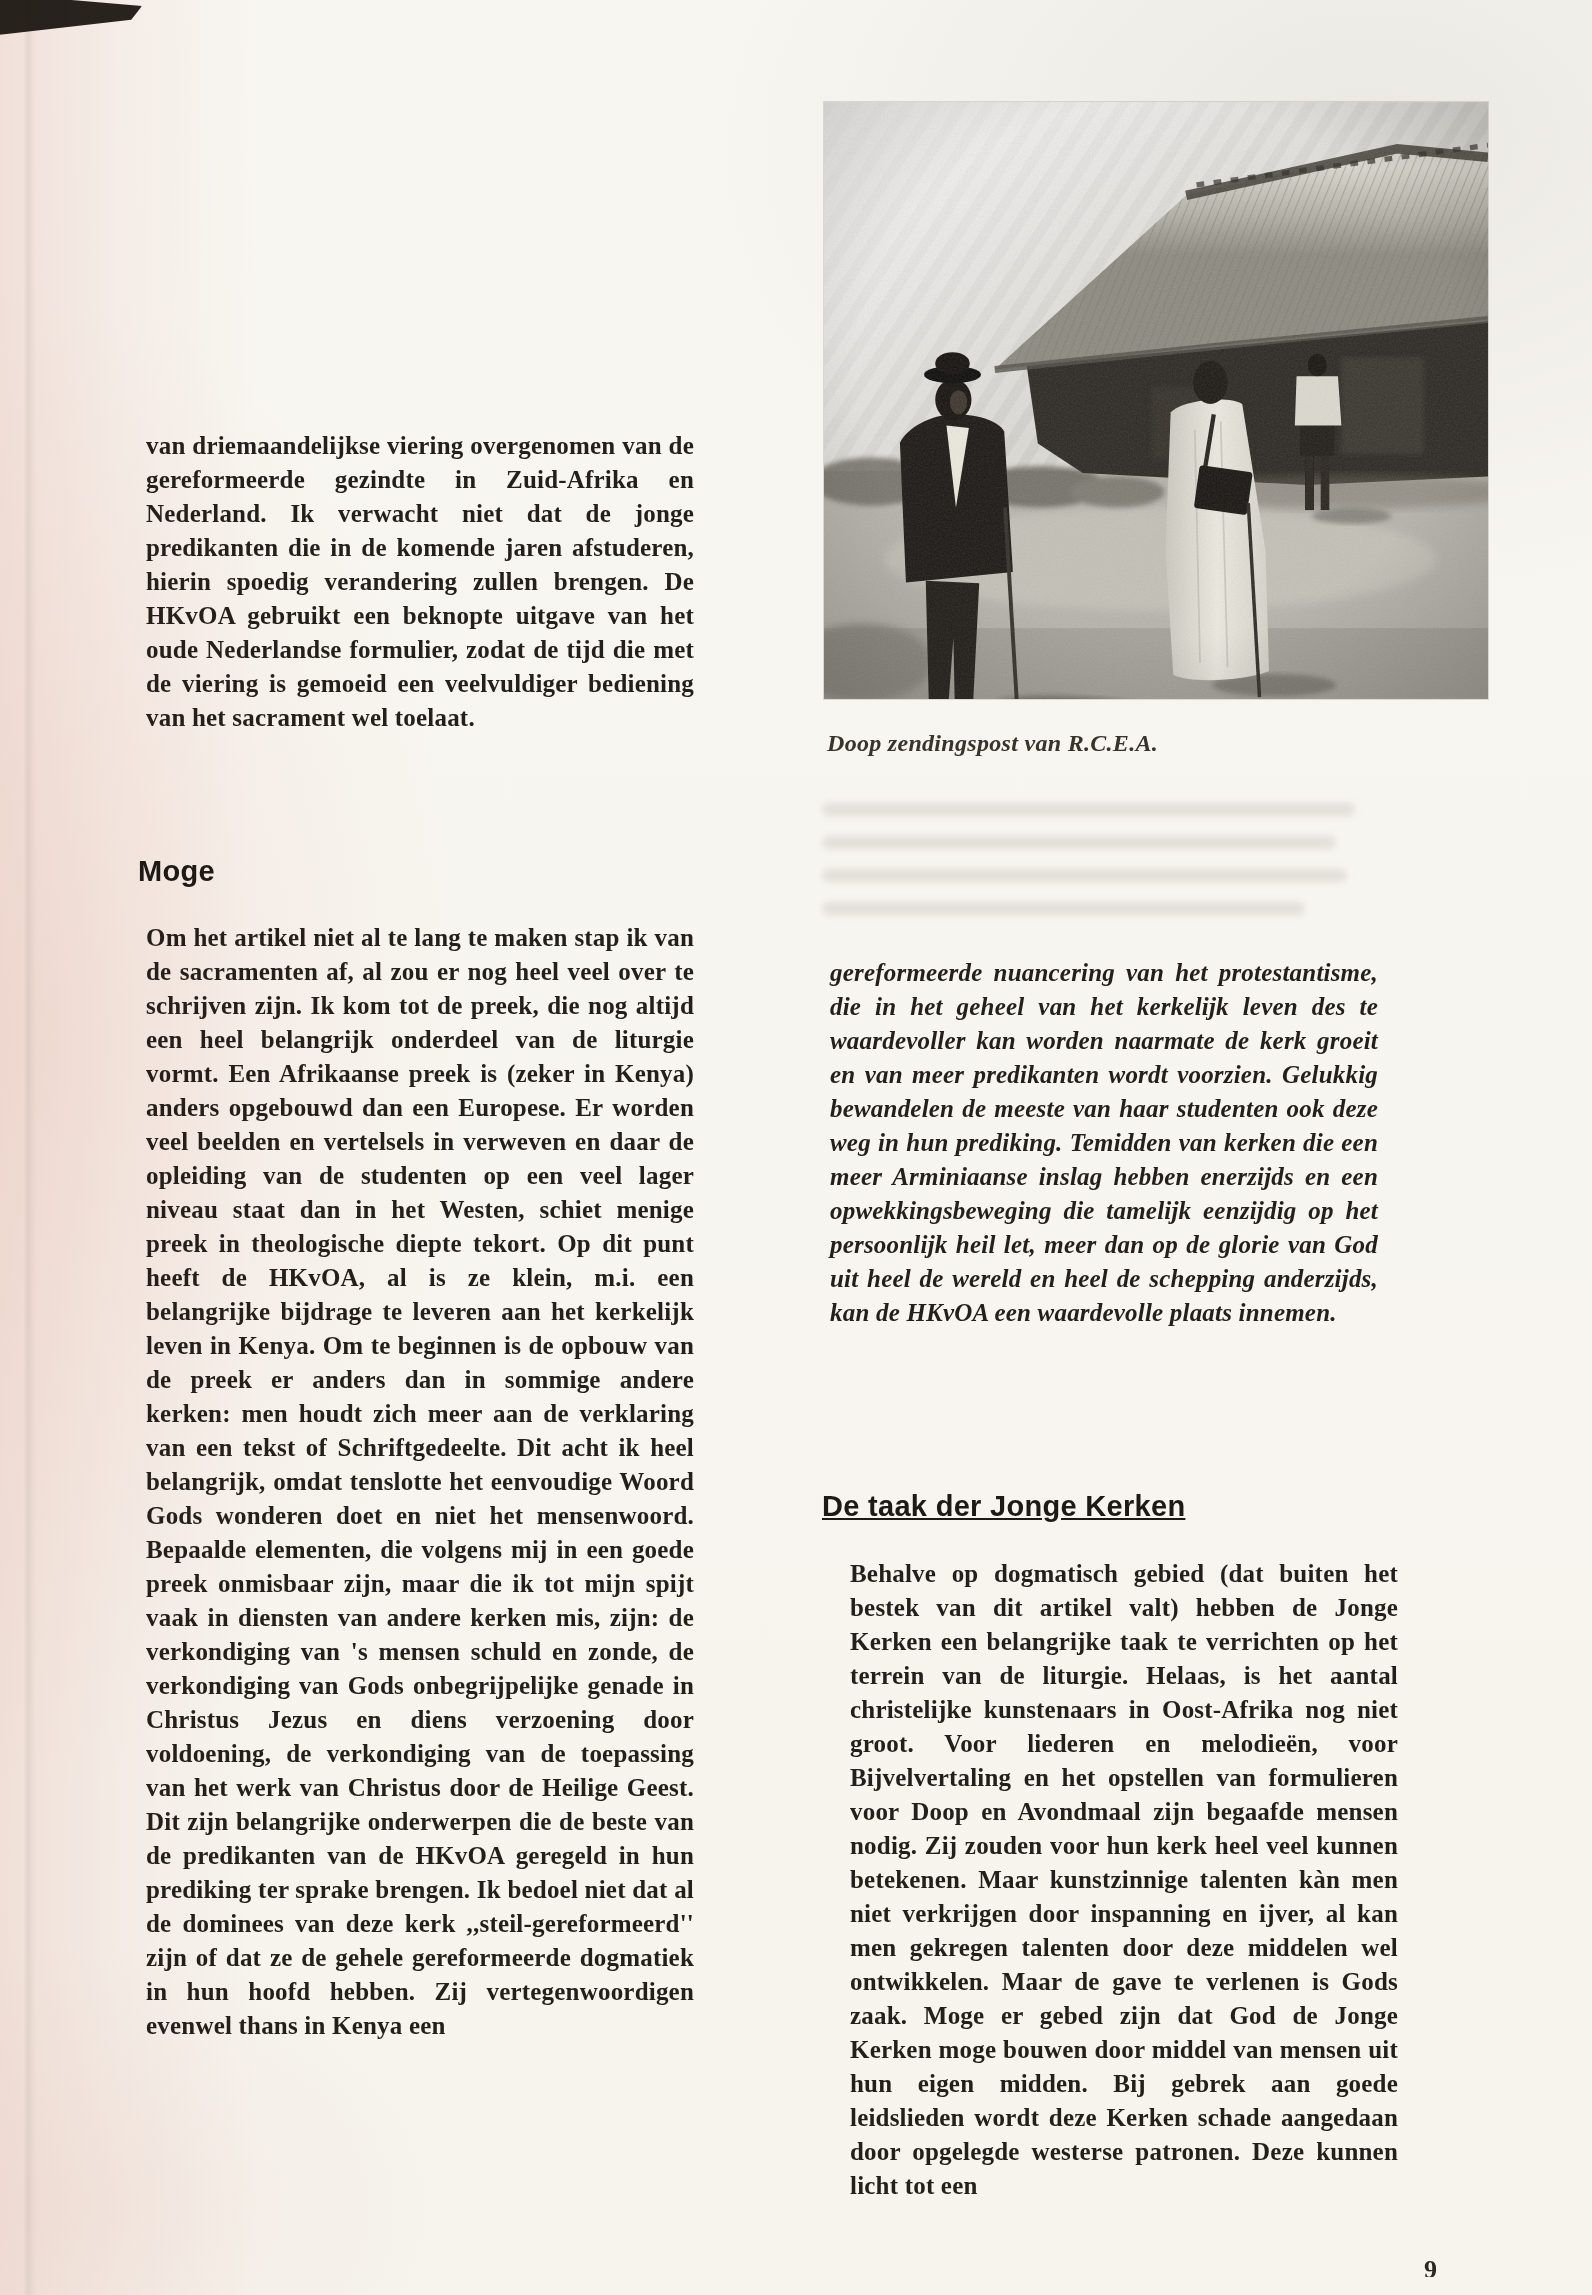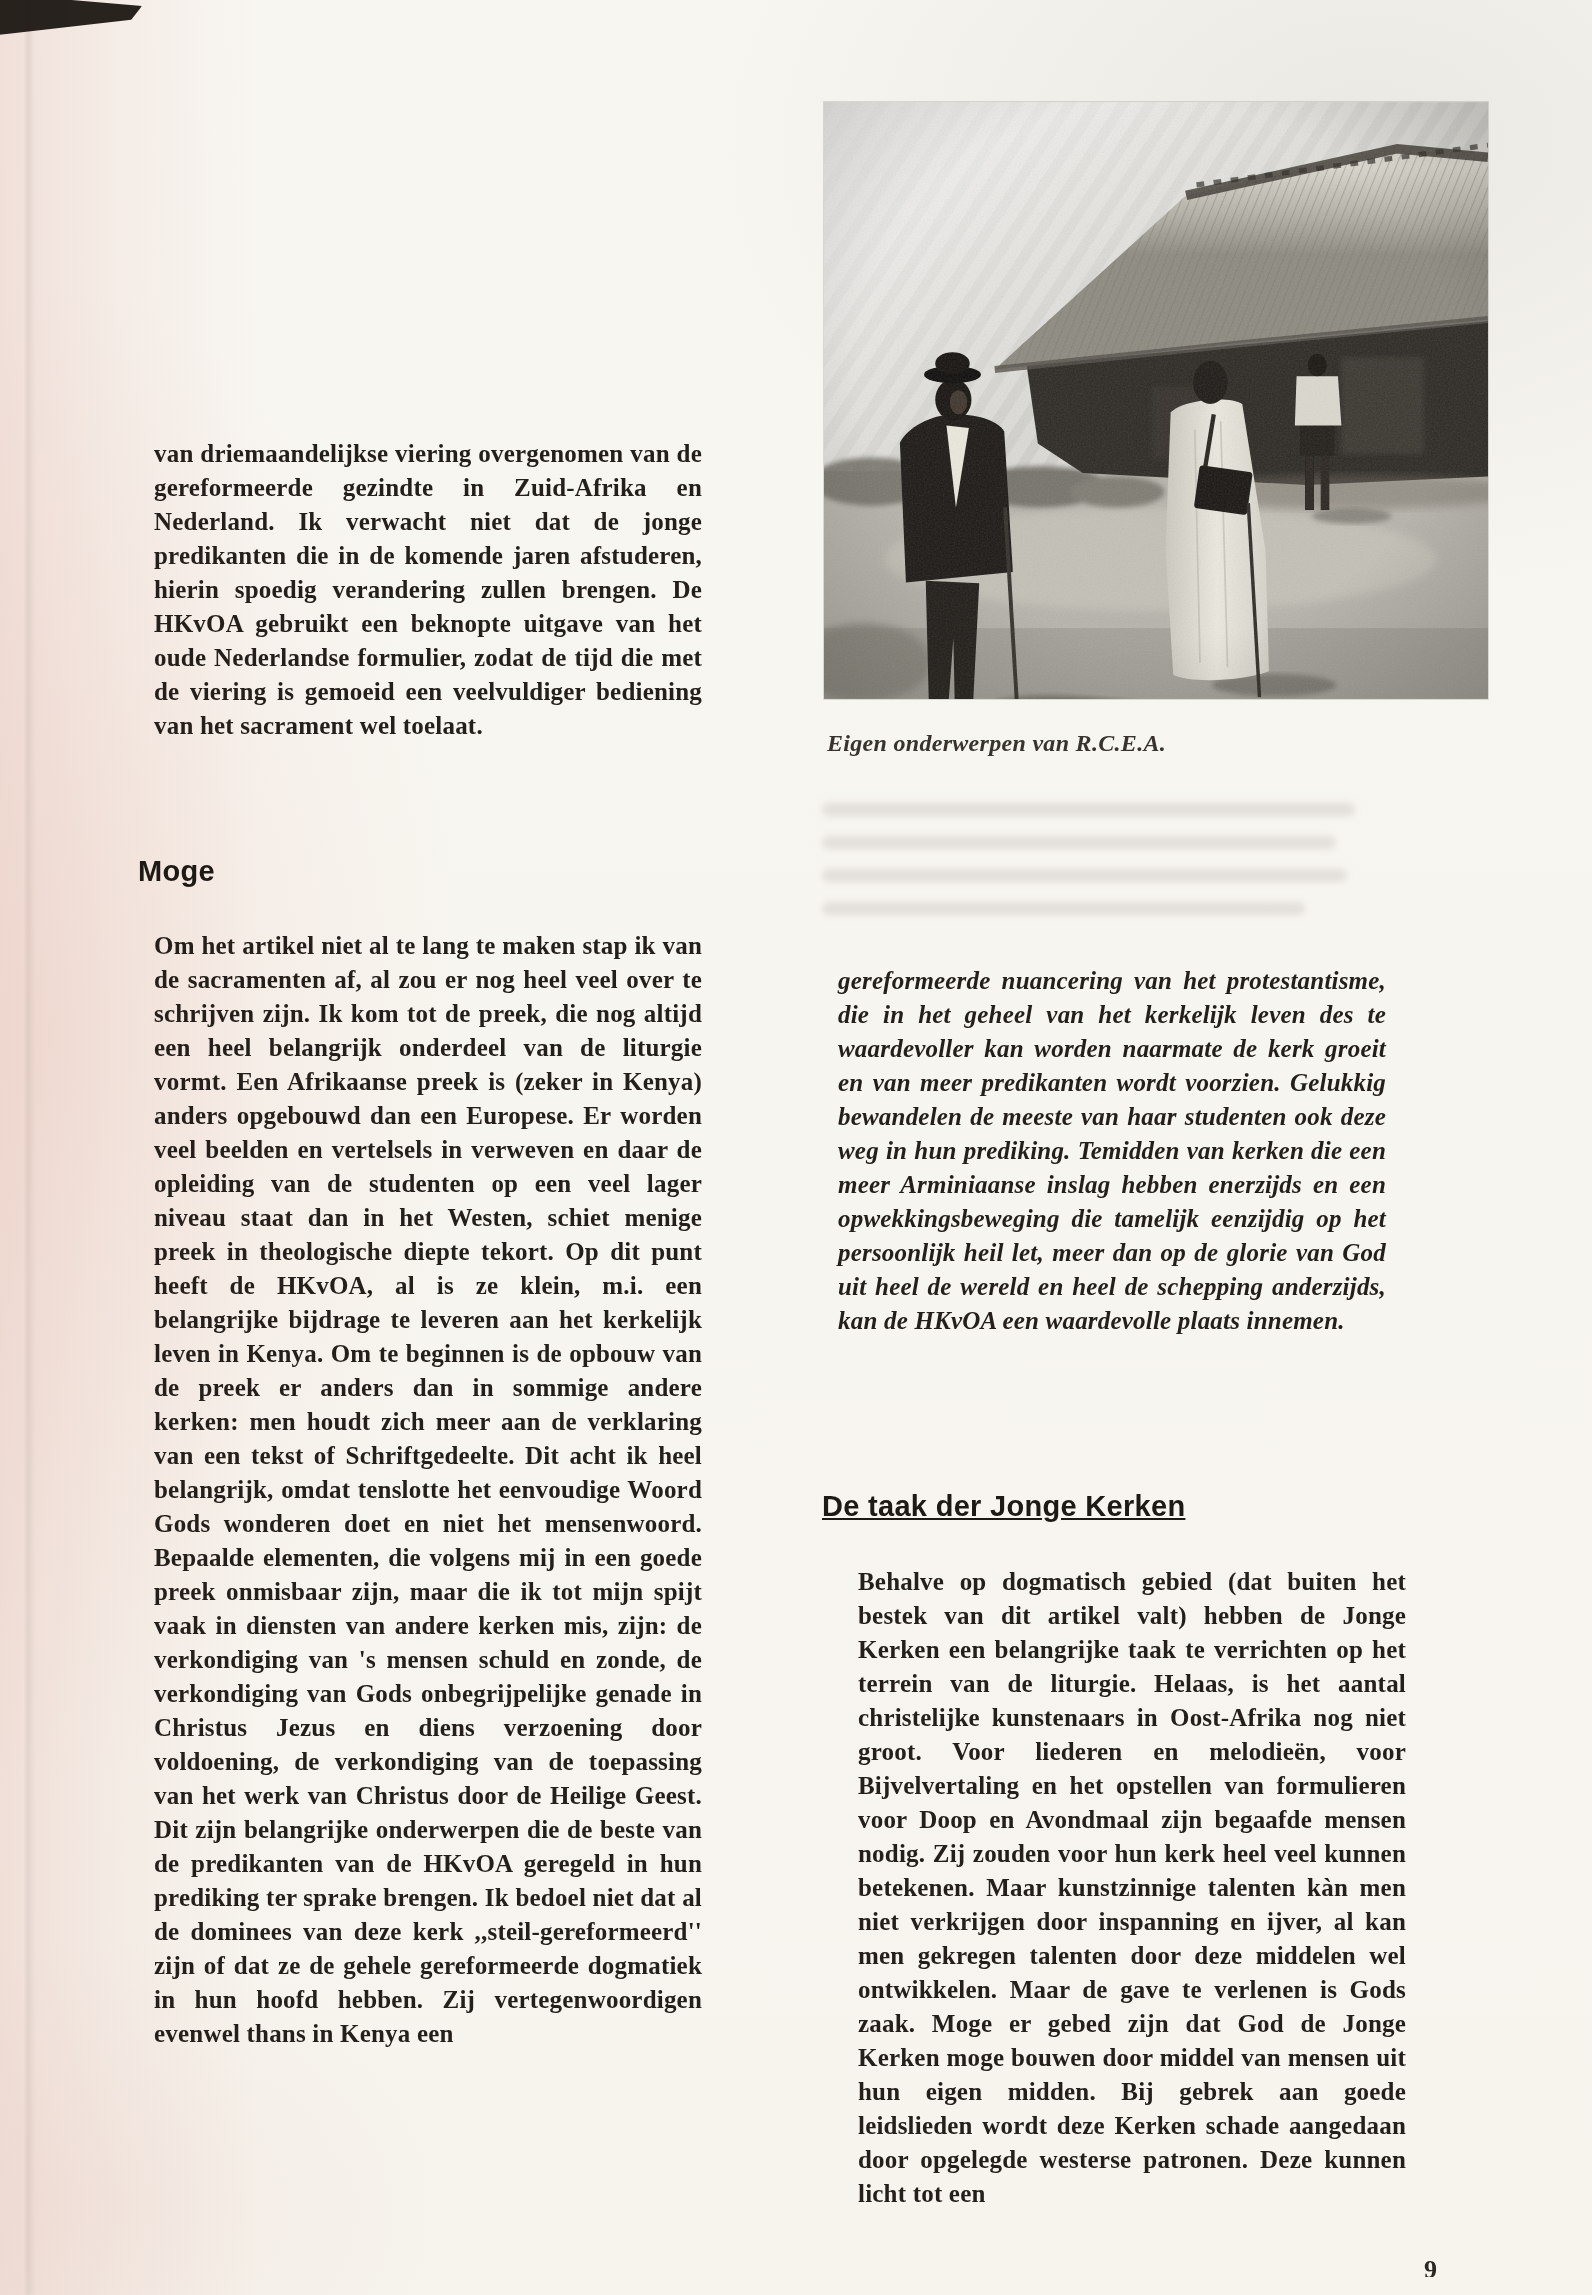--- a/index.html
+++ b/index.html
@@ -32,21 +32,21 @@
   }
   .left-crease{
     position:absolute;left:26px;top:0;width:8.6px;height:2295px;
     background:linear-gradient(90deg, rgba(110,100,95,.14), rgba(110,100,95,0));
     filter:blur(1.7px);
   }
   
   .body-text{
     position:absolute;
     width:548px;
-    margin:16px;
+    margin:8px;
     font:700 25px/34px "Liberation Serif", serif;
     letter-spacing:0.2px;
     text-align:justify;
     hyphens:manual;-webkit-hyphens:manual;
     color:#241f1a;
   }
   #para-continued{left:138px;top:421px;}
   #para-preek{left:138px;top:913px;}
   #para-right1{left:822px;top:948px;font-style:italic;}
   #para-right2{left:842px;top:1549px;}
@@ -195,21 +195,21 @@
         <rect x="552" y="372" width="40" height="38" fill="#211d18"></rect>
         <path d="M548,318 L596,318 L600,375 L546,375 Z" fill="#dbd8ce"></path>
         <ellipse cx="572" cy="305" rx="11" ry="13" fill="#18140f"></ellipse>
       </g>
 
       <rect x="0" y="0" width="770" height="692" filter="url(#grainF)" opacity="0.16"></rect>
       <rect x="0" y="0" width="770" height="692" fill="url(#photoVin)"></rect>
     </svg>
   </figure>
 
-  <figcaption class="caption">Eigen onderwerpen van R.C.E.A.</figcaption>
+  <figcaption class="caption">Doop zendingspost van R.C.E.A.</figcaption>
 
   <div class="ghost">
     <div class="g g1"></div>
     <div class="g g2"></div>
     <div class="g g3"></div>
     <div class="g g4"></div>
   </div>
 
   <p class="body-text" id="para-continued">van driemaandelijkse viering overgeno­men van de gereformeerde gezindte in Zuid-Afrika en Nederland. Ik verwacht niet dat de jonge predikanten die in de komende jaren afstuderen, hierin spoedig verandering zullen brengen. De HKvOA gebruikt een beknopte uitgave van het oude Nederlandse formulier, zodat de tijd die met de viering is gemoeid een veelvul­diger bediening van het sacrament wel toelaat.</p>
   <h2 class="heading" id="heading-preek">Moge</h2>

